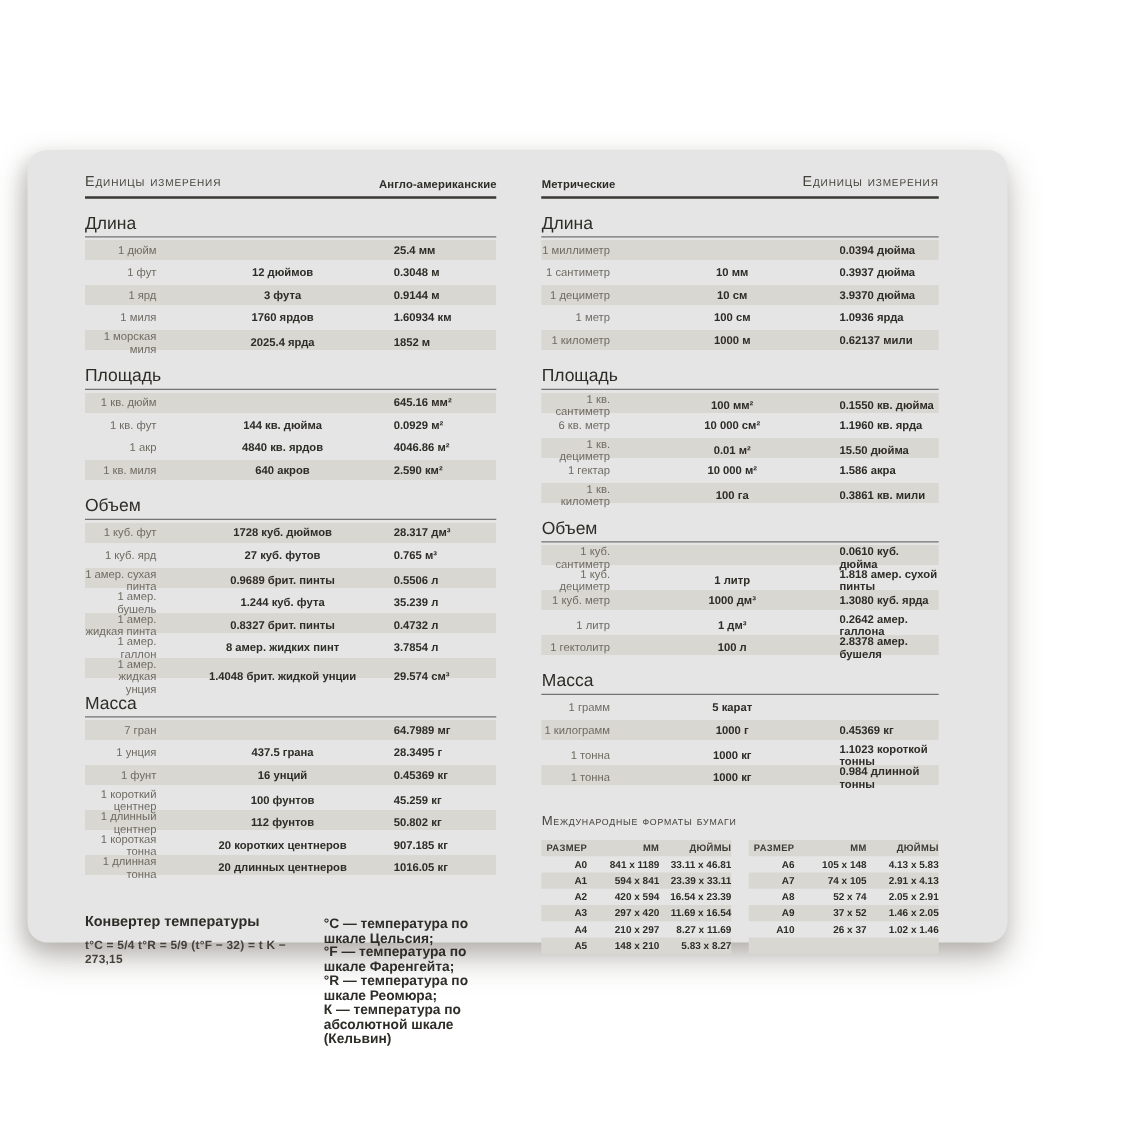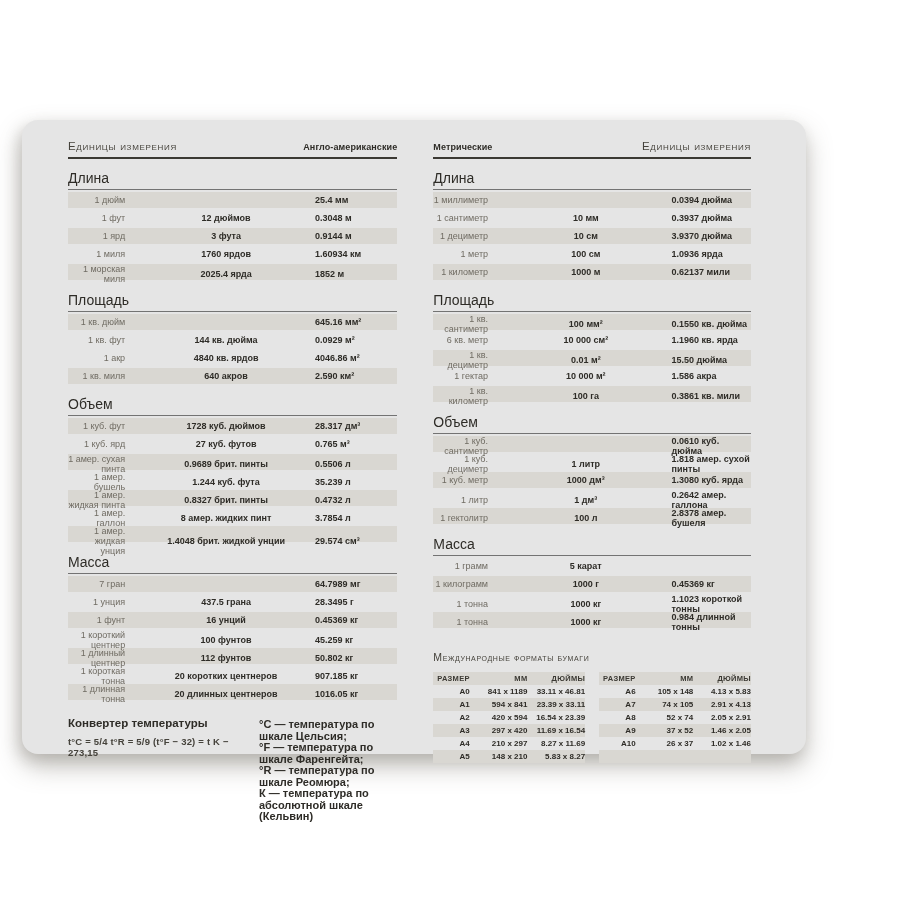--- a/index.html
+++ b/index.html
@@ -14,21 +14,21 @@
   .hdr-caps{font-variant:small-caps;font-size:11.5px;letter-spacing:0.7px;color:#45423b;}
   .hdr-bold{font-size:9px;font-weight:bold;color:#2e2c27;letter-spacing:0.1px;}
   .unit-section{margin-top:8px;}
   .section-title{font-size:14px;font-weight:normal;color:#2e2c27;padding:3px 0 3px 0;border-bottom:1px solid #737373;margin-bottom:1px;}
   .urow{display:grid;grid-template-columns:21% 54% 25%;align-items:center;height:18px;box-sizing:border-box;
         border-top:1.5px solid transparent;border-bottom:1.5px solid transparent;background-clip:padding-box;font-size:9px;}
   .urow.gray{background-color:#d9d7d2;}
   .c1{text-align:right;padding-right:12px;color:#6f6b62;}
   .c2{text-align:center;font-weight:bold;color:#2e2c27;}
   .c3{text-align:left;font-weight:bold;color:#2e2c27;}
-  .temp-block{margin-top:16px;display:flex;}
+  .temp-block{margin-top:31px;display:flex;}
   .temp-left{width:58%;}
   .temp-title{font-size:11.5px;font-weight:bold;color:#2e2c27;margin-bottom:7px;}
   .temp-formula{font-size:9.5px;font-weight:bold;color:#45423b;letter-spacing:0.2px;}
   .temp-notes{width:42%;padding-top:2px;}
   .temp-note{font-size:11px;font-weight:bold;color:#2e2c27;line-height:11.5px;}
   .paper-block{margin-top:22px;}
   .paper-title{font-variant:small-caps;font-size:10.5px;letter-spacing:0.6px;color:#45423b;margin-bottom:9px;}
   .paper-tables{display:flex;gap:14px;}
   .ptable{flex:1;}
   .prow{display:grid;grid-template-columns:24% 38% 38%;align-items:center;height:13px;font-size:8px;font-weight:bold;color:#2e2c27;}

